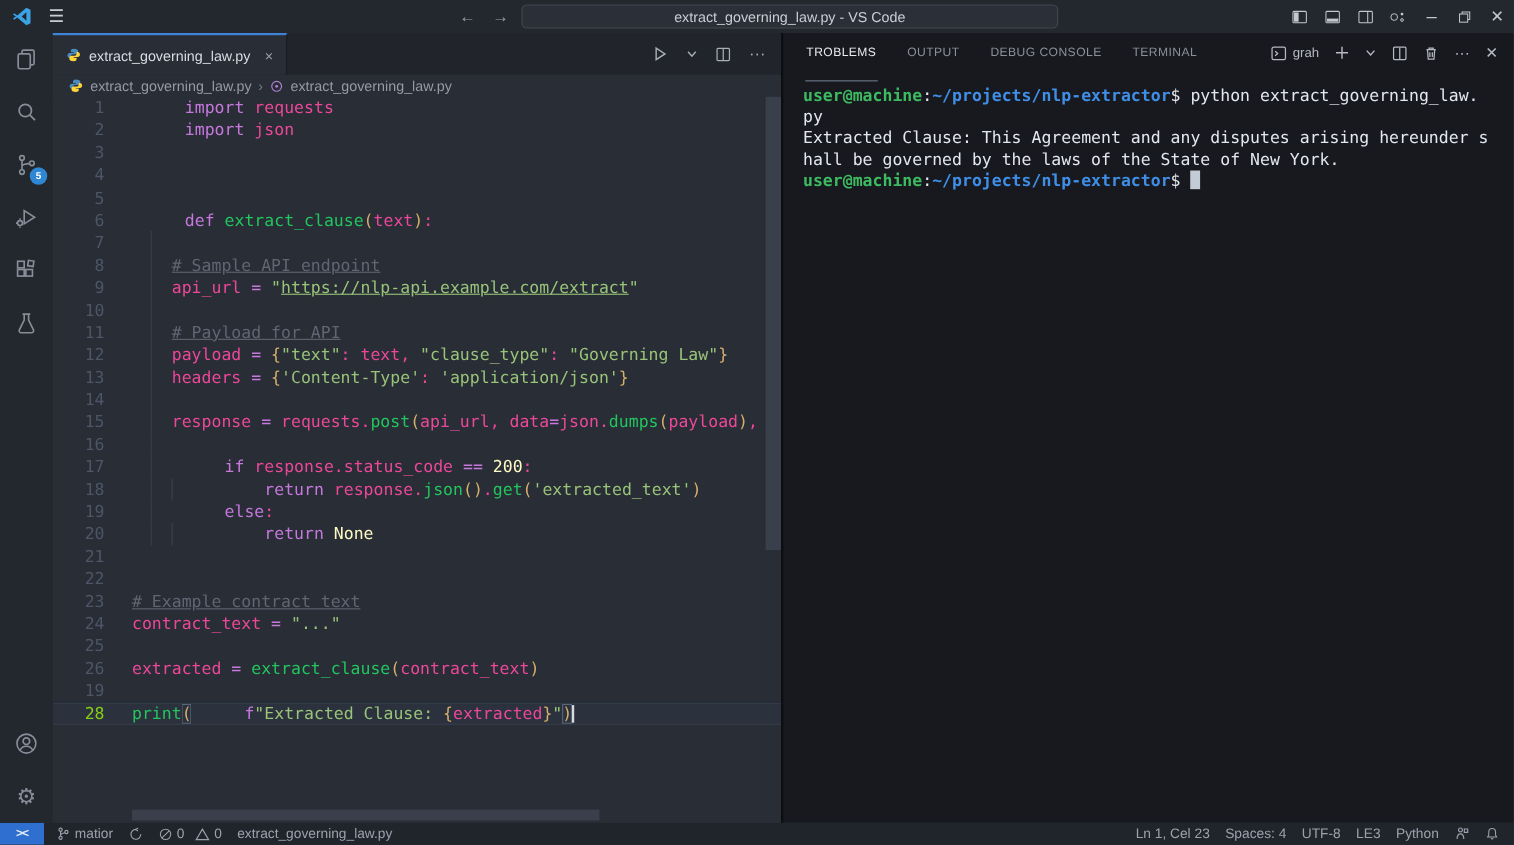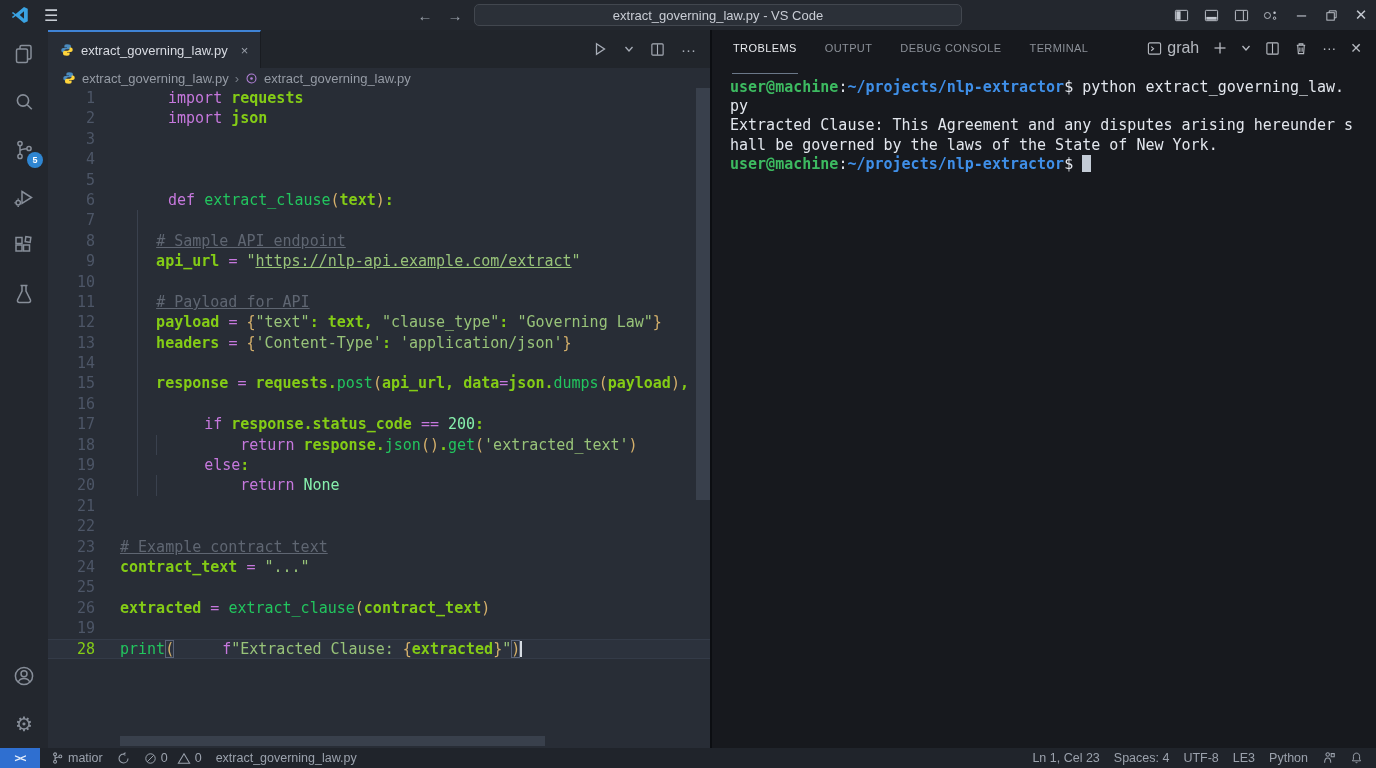--- a/index.html
+++ b/index.html
@@ -59,21 +59,21 @@
   .code-area { position:relative; flex:1; overflow:hidden;
                font-family:"DejaVu Sans Mono", monospace; font-size:15px; }
   .cl { display:flex; height:20.4px; line-height:20.4px; white-space:pre; }
   .ln { width:72px; flex:none; text-align:right; padding-right:25px; color:#4d5667; }
   .lc { position:relative; flex:1; color:#abb2bf; }
   .cl.cur { background:#2c323d; box-shadow:inset 0 1px 0 #343b48, inset 0 -1px 0 #343b48; }
   .cl.cur .ln { color:#84cc16; }
   .ig  { position:absolute; left:17px; top:0; bottom:0; border-left:1px solid #3a414e; }
   .ig2 { position:absolute; left:36px; top:0; bottom:0; border-left:1px solid #3a414e; }
   .tk-k { color:#c678dd;margin-left:48px; } .tk-f { color:#22c55e; } .tk-s { color:#98c379; }
-  .tk-n { color:#86efac; } .tk-c { color:#5f6672;text-decoration:underline; } .tk-p { color:#84cc16;font-weight:bold; }
+  .tk-n { color:#fef9c3; } .tk-c { color:#5f6672;text-decoration:underline; } .tk-p { color:#ec4899; }
   .tk-b { color:#d5b06b; } .tk-o { color:#c678dd; }
   .tk-u { color:#98c379; text-decoration:underline; }
   .tk-m { color:#d5b06b; box-shadow:inset 0 0 0 1px #5a647a; }
   .caret { display:inline-block; width:2px; height:16px; background:#d6dbe2;
            vertical-align:-3px; }
   .sb-v { position:absolute; top:58px; right:0; width:14px; height:412px;
           background:rgba(120,132,155,0.22); }
   .sb-h { position:absolute; bottom:2px; left:72px; width:425px; height:10px;
           background:rgba(120,132,155,0.22); }
 
@@ -83,21 +83,21 @@
   .panel-header { height:36px; display:flex; align-items:center; padding:0 14px 0 20px; }
   .ptabs { display:flex; align-items:center; gap:26px; }
   .ptab { font-size:11px; letter-spacing:0.4px; color:#8b9098; position:relative;
           padding:27px 1px; }
   .ptab.active { color:#e8eaee; }
   .ptab.active::after { content:""; position:absolute; left:0; right:0; bottom:7px;
                         height:1.5px; background:#6b7889; }
   .panel-actions { margin-left:auto; display:flex; align-items:center; gap:14px;
                    color:#b6bac1; }
   .panel-actions svg { display:block; }
-  .term-label { display:flex; align-items:center; gap:5px; font-size:16px; color:#b6bac1; }
+  .term-label { display:flex; align-items:center; gap:5px; font-size:12px; color:#b6bac1; }
   .terminal { padding:12px 0 0 18px; font-family:"DejaVu Sans Mono", monospace;
               font-size:15px; line-height:19.2px; color:#e3e7ee; }
   .tl { white-space:pre-wrap; }
   .t-user { color:#3dbb61; font-weight:bold; }
   .t-path { color:#3f8fe8; font-weight:bold; }
   .t-pl { color:#e3e7ee; }
   .t-cur { display:inline-block; width:9px; height:17px; background:#c3cbd6;
            vertical-align:-3px; }
 
   

